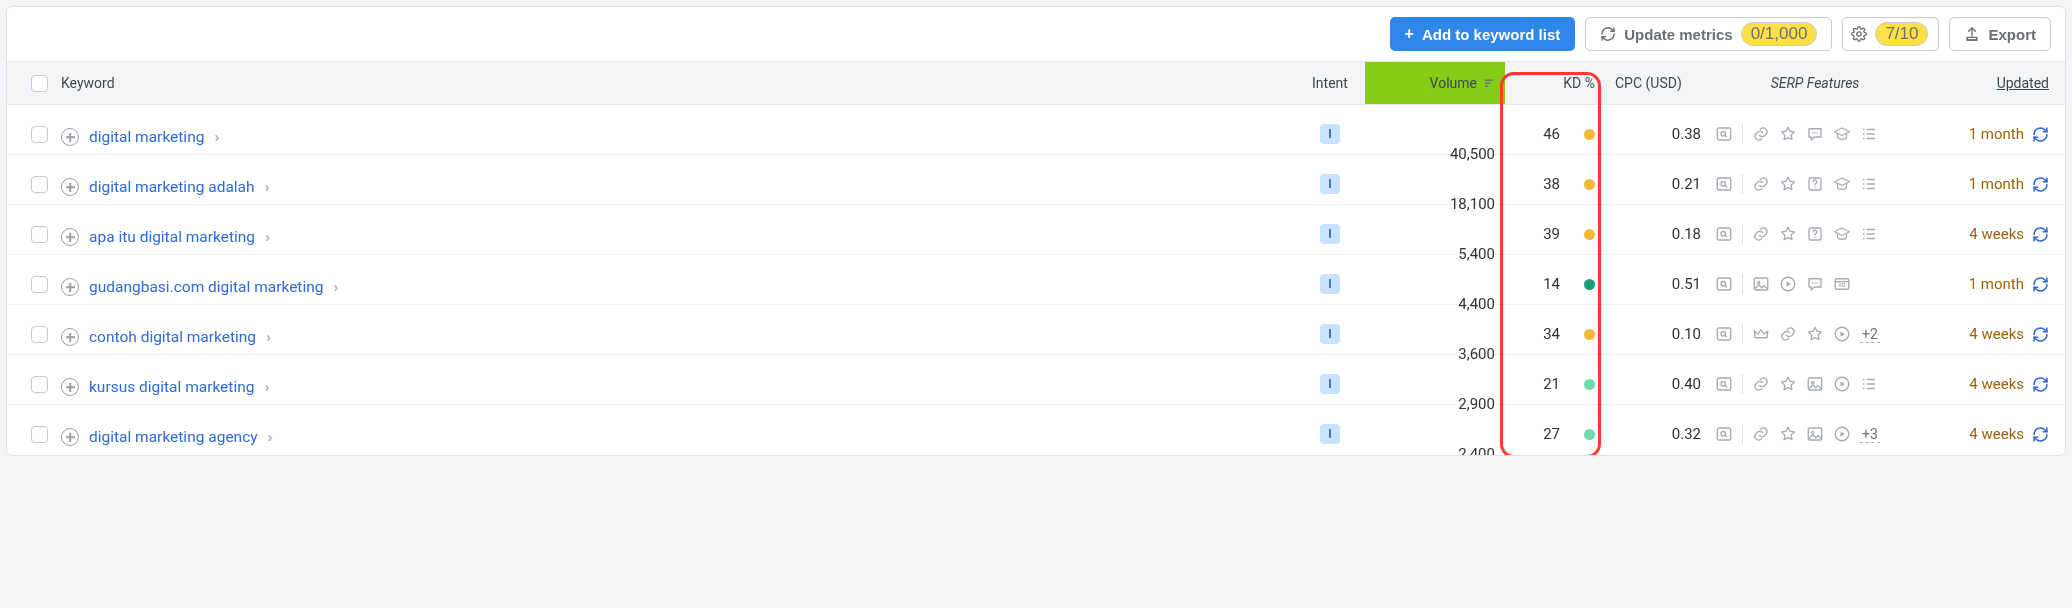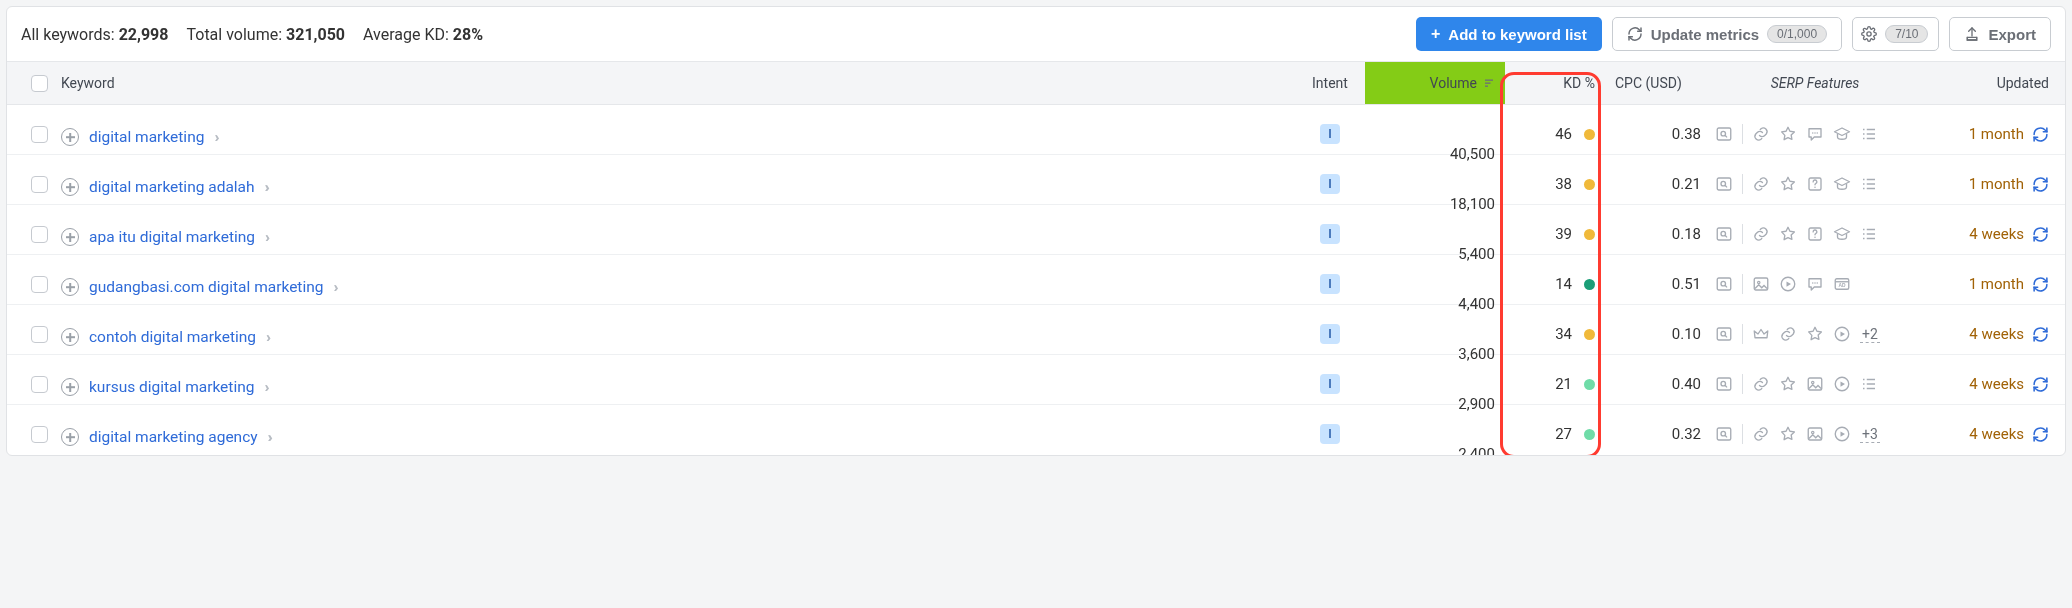--- a/index.html
+++ b/index.html
@@ -42,24 +42,24 @@
   .btn-primary .plus { font-size: 16px; font-weight: 700; }
   .btn-outline {
     background: #fff;
     border-color: #c8ccd1;
     color: #6b6f76;
   }
   .pill {
     border: 1px solid #c8ccd1;
     border-radius: 12px;
     padding: 1px 9px;
-    font-size: 12px;
+    font-size: 17px;
     color: #6b6f76;
     font-weight: 500;
-    background:#e5e5e5;
+    background:#fde047;
   }
   .icon-btn {
     display: inline-flex;
     align-items: center;
     justify-content: center;
     color: #6b6f76;
   }
   .header-row, .row {
     display: grid;
     grid-template-columns: 44px 1fr 70px 140px 100px 100px 220px 140px;
@@ -81,21 +81,21 @@
     align-items: center;
     justify-content: flex-end;
     gap: 6px;
   }
   .col-kd-h { 
     text-align: right; 
     position: relative;
   }
   .col-cpc-h { text-align: left; }
   .col-serp-h { text-align: center; font-style: italic; }
-  .col-updated-h { text-align: right; padding-right: 16px !important; }
+  .col-updated-h { text-align: right; padding-right: 16px !important; text-decoration: underline; }
   
   .row {
     height: 50px;
     border-bottom: 1px solid #eef0f2;
   }
   .row:last-child { border-bottom: none; }
   .row > div { padding: 0 10px; }
 
   .checkbox {
     width: 17px; height: 17px;
@@ -132,21 +132,21 @@
     display: inline-flex;
     align-items: center;
     justify-content: center;
   }
   .col-intent { text-align: center; }
   .col-volume { text-align: right; font-size: 15px; color:#333;margin-top:40px; }
   .col-kd {
     display: flex;
     align-items: center;
     justify-content: flex-end;
-    gap: 12px;
+    gap: 24px;
     font-size: 15px;
   }
   .dot { width: 11px; height: 11px; border-radius: 50%; }
   .col-cpc { text-align: right; font-size: 15px; padding-right: 4px !important; }
   .col-serp {
     display: flex;
     align-items: center;
     gap: 9px;
     color: #a7acb4;
     justify-content: flex-start;
@@ -185,34 +185,20 @@
 
   svg { display: block; }
   .sort-icon { color:#6b6f76; }
 </style>
 </head>
 <body>
 
 <div class="panel" style="position:relative;">
 
   <div class="topbar">
-    <div class="summary">
-      <span>
-        <span>All keywords:</span>
-        <b>22,998</b>
-      </span>
-      <span>
-        <span>Total volume:</span>
-        <b>321,050</b>
-      </span>
-      <span>
-        <span>Average KD:</span>
-        <b>28%</b>
-      </span>
-    </div>
     <div class="spacer"></div>
 
     <button class="btn btn-primary">
       <span class="plus">+</span>
       <span>Add to keyword list</span>
     </button>
 
     <button class="btn btn-outline">
       <span class="icon-btn">
         <svg width="16" height="16" viewBox="0 0 24 24" fill="none" stroke="currentColor" stroke-width="2.2" stroke-linecap="round">

